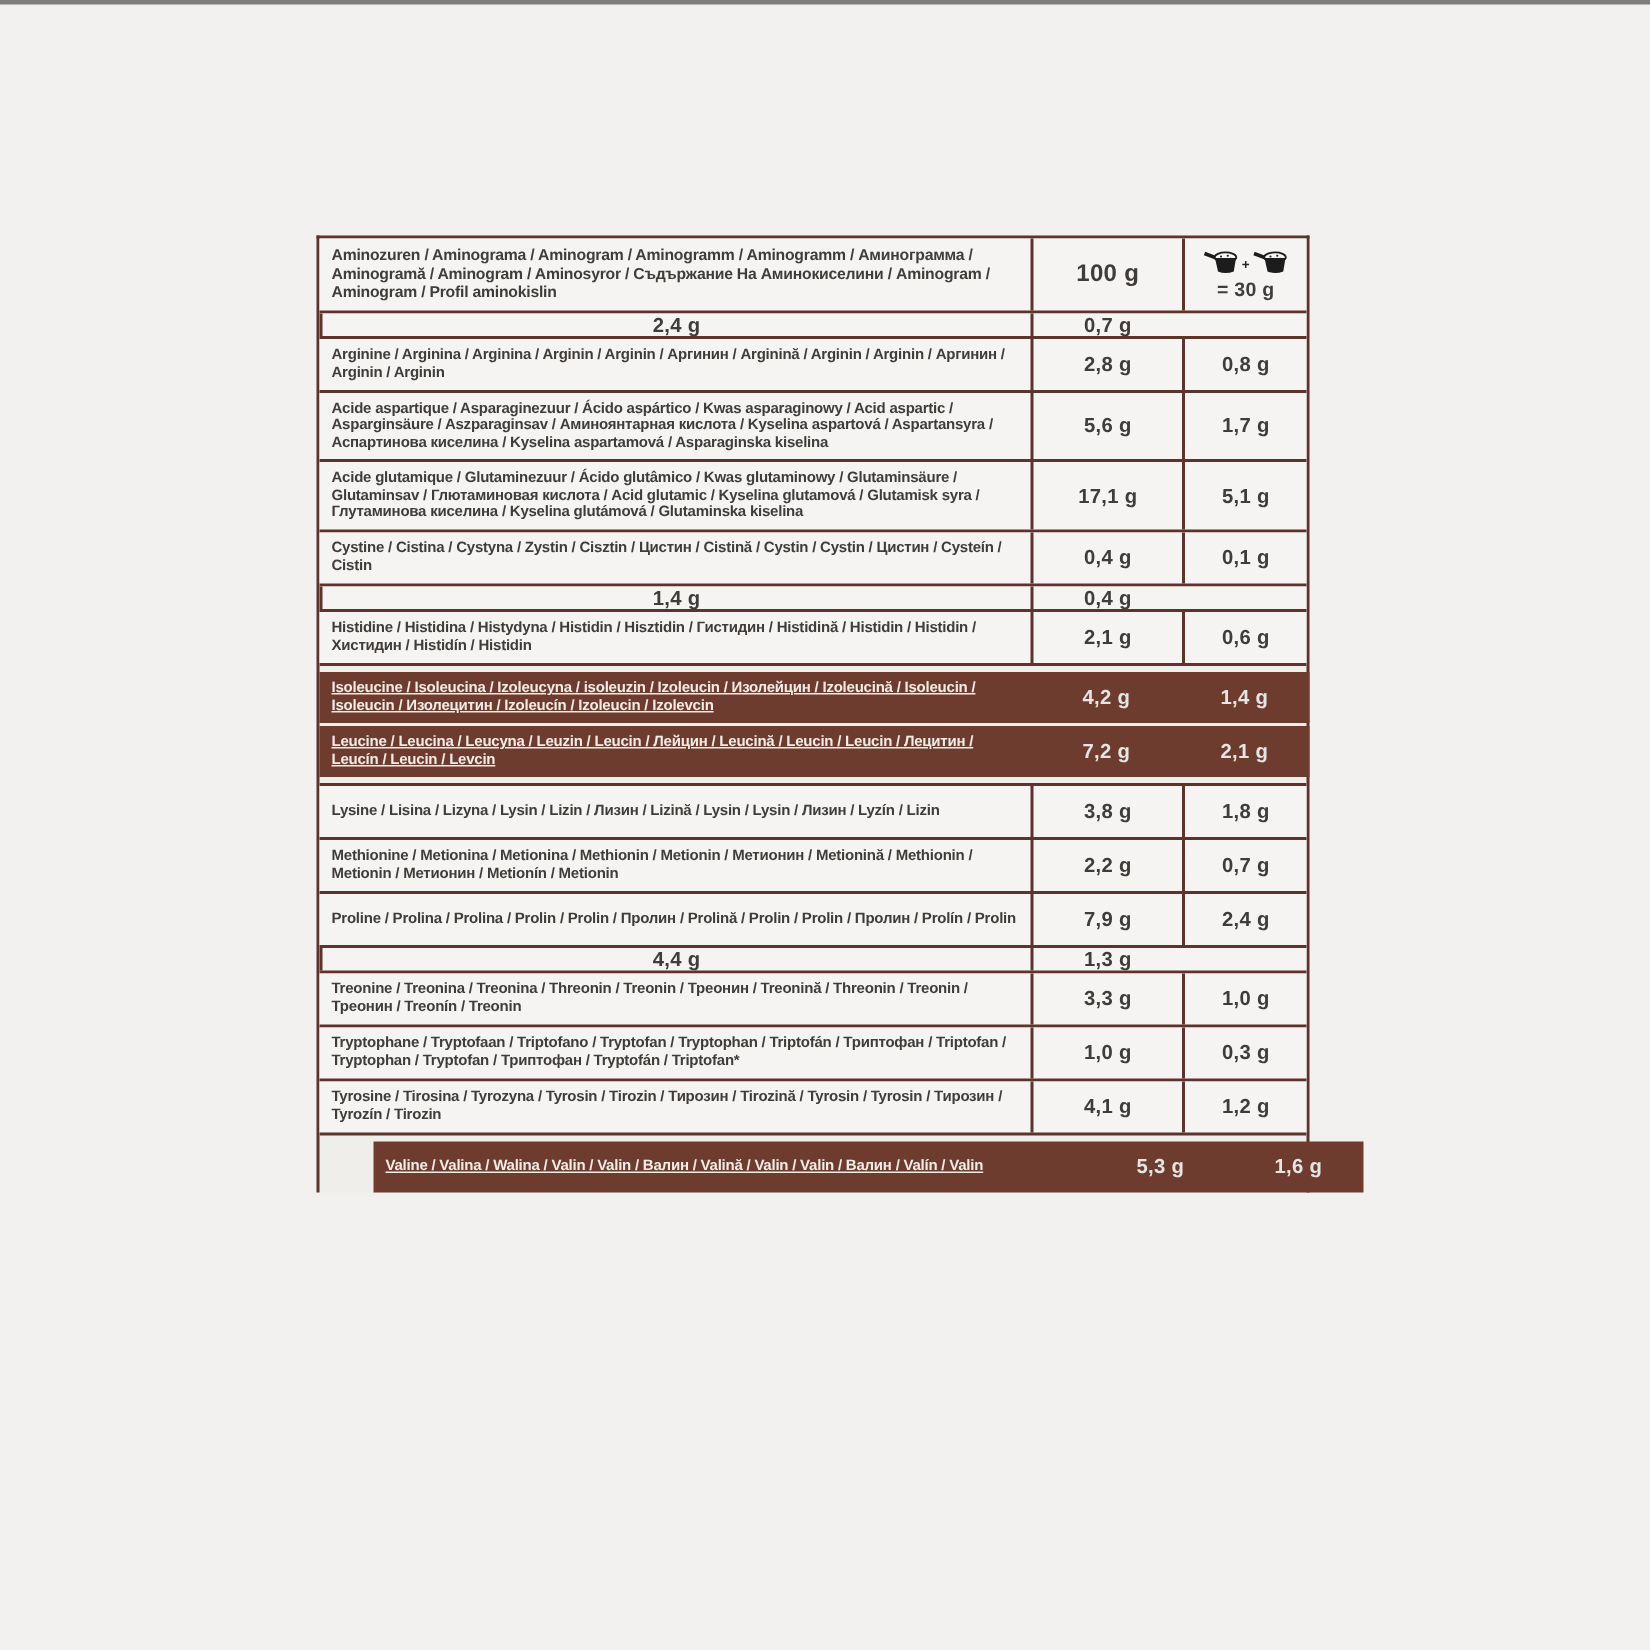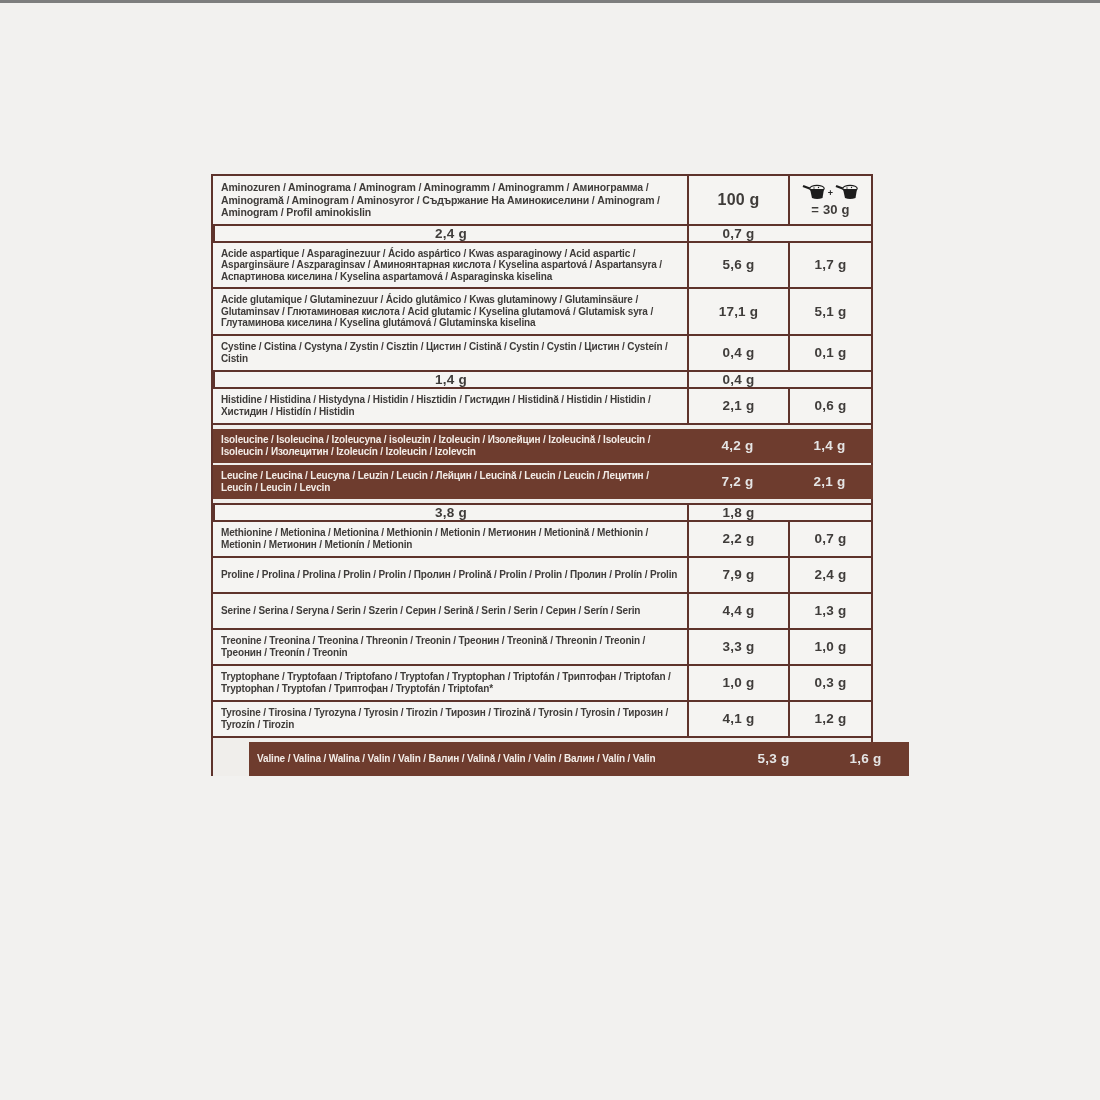--- a/index.html
+++ b/index.html
@@ -14,21 +14,21 @@
   .page-top-edge {
     position: absolute;
     top: 0; left: 0;
     width: 1100px;
     height: 3px;
     background: #7e7e7e;
   }
   .aminogram-table {
     position: absolute;
     left: 211px;
-    top: 174px;
+    top: 157px;
     width: 662px;
     box-sizing: border-box;
     border: 2px solid #5e332c;
     border-bottom: none;
     background: #f0eeeb;
   }
   .row {
     display: grid;
     grid-template-columns: 474px 101px 83px;
     background: #f5f4f2;
@@ -68,21 +68,21 @@
   .scoops { display: flex; align-items: center; gap: 2px; }
   .plus { font-size: 9px; font-weight: bold; color: #252525; margin: 4px 0 0 0; }
   .serving-label { font-size: 13px; font-weight: bold; margin-top: 1px; }
   
   .row.dark {
     background: #6e3c2e;
     border-bottom: none;
     margin: 4px 0;
     width: 660px;
   }
-  .row.dark .cell.name { color: #f2ece7; }
+  .row.dark .cell.name { color: #f2ece7; text-decoration: underline; }
   .row.dark .cell.val { border-left: none; color: #e5e5e5; }
   .row.after-dark { border-top: 2px solid #5e332c; }
   .row.dark + .row.dark { margin-top: -2px; }
   .row.dark.last { margin-bottom: 0; margin-left: 36px; }
 </style>
 </head>
 <body>
 
 <div class="page-top-edge"></div>
 
@@ -114,20 +114,25 @@
       </span>
       <span class="serving-label">= 30 g</span>
     </div>
   </div>
 
 <div class="row">
     <div class="cell val">2,4 g</div>
     <div class="cell val">0,7 g</div>
   </div>
     <div class="row">
+    <div class="cell name">Arginine / Arginina / Arginina / Arginin / Arginin / Аргинин / Arginină / Arginin / Arginin / Аргинин / Arginin / Arginin</div>
+    <div class="cell val">2,8 g</div>
+    <div class="cell val">0,8 g</div>
+  </div>
+    <div class="row">
     <div class="cell name">Acide aspartique / Asparaginezuur / Ácido aspártico / Kwas asparaginowy / Acid aspartic / Asparginsäure / Aszparaginsav / Аминоянтарная кислота / Kyselina aspartová / Aspartansyra / Аспартинова киселина / Kyselina aspartamová / Asparaginska kiselina</div>
     <div class="cell val">5,6 g</div>
     <div class="cell val">1,7 g</div>
   </div>
     <div class="row">
     <div class="cell name">Acide glutamique / Glutaminezuur / Ácido glutâmico / Kwas glutaminowy / Glutaminsäure / Glutaminsav / Глютаминовая кислота / Acid glutamic / Kyselina glutamová / Glutamisk syra / Глутаминова киселина / Kyselina glutámová / Glutaminska kiselina</div>
     <div class="cell val">17,1 g</div>
     <div class="cell val">5,1 g</div>
   </div>
     <div class="row">
@@ -148,35 +153,35 @@
     <div class="cell name">Isoleucine / Isoleucina / Izoleucyna / isoleuzin / Izoleucin / Изолейцин / Izoleucină / Isoleucin / Isoleucin / Изолецитин / Izoleucín / Izoleucin / Izolevcin</div>
     <div class="cell val">4,2 g</div>
     <div class="cell val">1,4 g</div>
   </div>
     <div class="row dark">
     <div class="cell name">Leucine / Leucina / Leucyna / Leuzin / Leucin / Лейцин / Leucină / Leucin / Leucin / Лецитин / Leucín / Leucin / Levcin</div>
     <div class="cell val">7,2 g</div>
     <div class="cell val">2,1 g</div>
   </div>
     <div class="row after-dark">
+    <div class="cell name">Lysine / Lisina / Lizyna / Lysin / Lizin / Лизин / Lizină / Lysin / Lysin / Лизин / Lyzín / Lizin</div>
     <div class="cell val">3,8 g</div>
     <div class="cell val">1,8 g</div>
   </div>
     <div class="row">
     <div class="cell name">Methionine / Metionina / Metionina / Methionin / Metionin / Метионин / Metionină / Methionin / Metionin / Метионин / Metionín / Metionin</div>
     <div class="cell val">2,2 g</div>
     <div class="cell val">0,7 g</div>
   </div>
     <div class="row">
     <div class="cell name">Proline / Prolina / Prolina / Prolin / Prolin / Пролин / Prolină / Prolin / Prolin / Пролин / Prolín / Prolin</div>
     <div class="cell val">7,9 g</div>
     <div class="cell val">2,4 g</div>
   </div>
     <div class="row">
-    <div class="cell name">Serine / Serina / Seryna / Serin / Szerin / Серин / Serină / Serin / Serin / Серин / Serín / Serin</div>
     <div class="cell val">4,4 g</div>
     <div class="cell val">1,3 g</div>
   </div>
     <div class="row">
     <div class="cell name">Treonine / Treonina / Treonina / Threonin / Treonin / Треонин / Treonină / Threonin / Treonin / Треонин / Treonín / Treonin</div>
     <div class="cell val">3,3 g</div>
     <div class="cell val">1,0 g</div>
   </div>
     <div class="row">
     <div class="cell name">Tryptophane / Tryptofaan / Triptofano / Tryptofan / Tryptophan / Triptofán / Триптофан / Triptofan / Tryptophan / Tryptofan / Триптофан / Tryptofán / Triptofan*</div>

